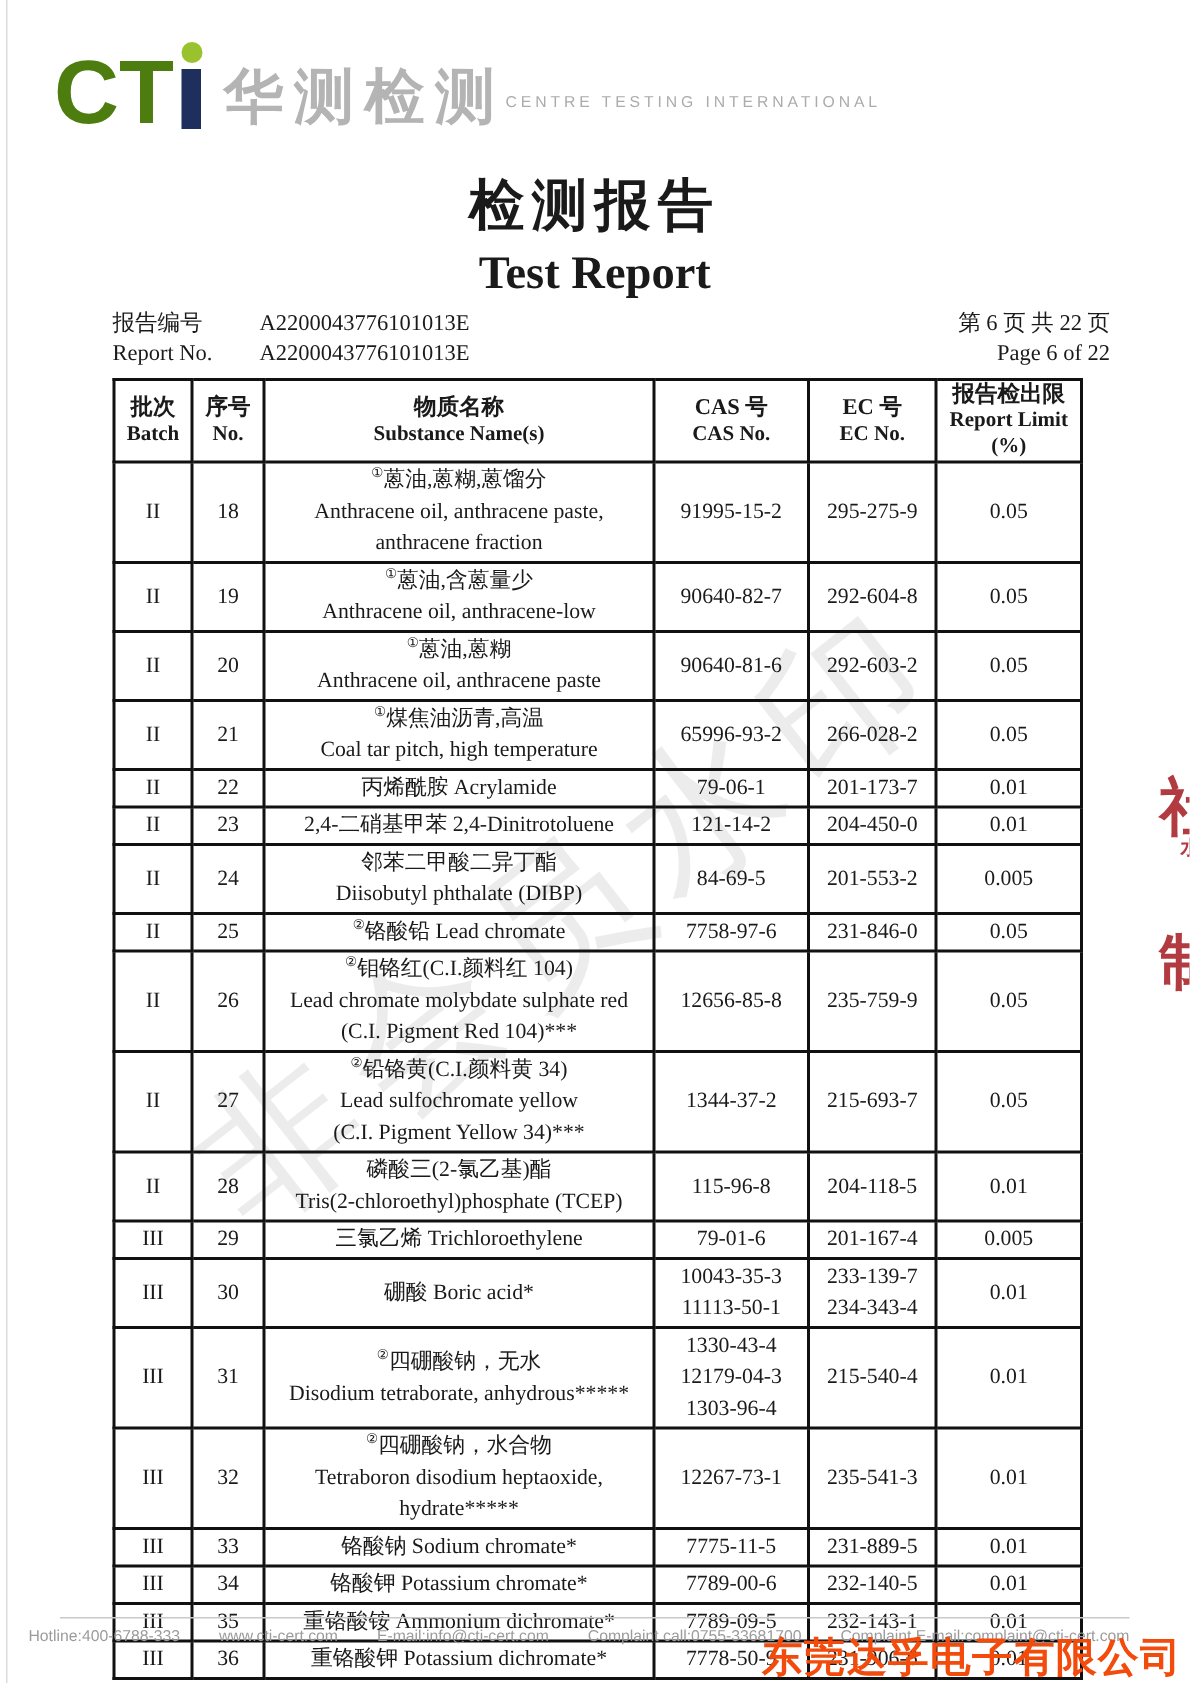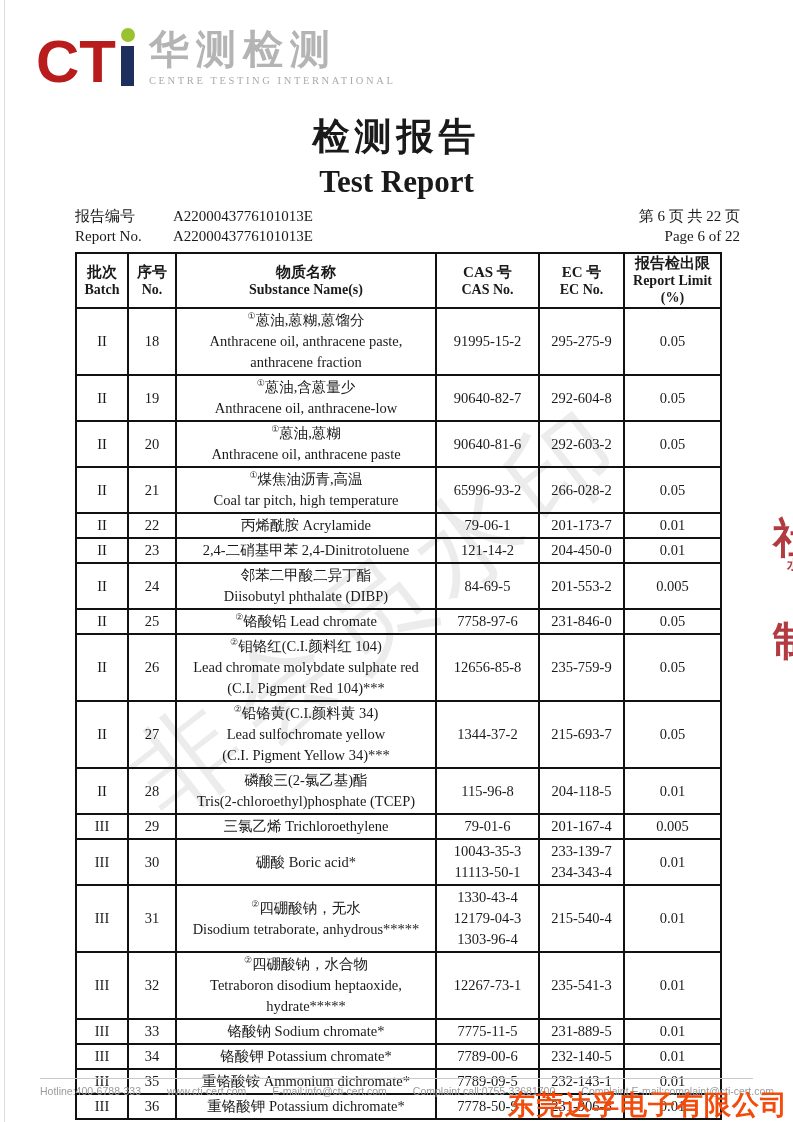--- a/index.html
+++ b/index.html
@@ -3,29 +3,29 @@
 <meta charset="utf-8">
 <style>
   html,body{margin:0;padding:0;}
   body{width:793px;height:1122px;background:#ffffff;position:relative;overflow:hidden;
        font-family:"Liberation Serif",serif;color:#1a1a1a;}
   .scan-line{position:absolute;left:4px;top:0;width:1px;height:1122px;background:#dcdcdc;}
 
   
   .logo{position:absolute;left:36px;top:28px;display:flex;align-items:flex-end;}
   .logo-ct{font-family:"Liberation Sans",sans-serif;font-weight:bold;font-size:60px;
-           line-height:0.82;color:#b91c1c;letter-spacing:0px;}
+           line-height:0.82;color:#4d7c0f;letter-spacing:0px;}
   .logo-i{display:inline-flex;flex-direction:column;align-items:center;margin-left:5px;}
   .logo-i .dot{width:14px;height:14px;border-radius:50%;background:#9ac22e;margin-bottom:4px;}
   .logo-i .stem{width:13px;height:40px;background:#1e2f5e;}
-  .logo-right{margin-left:14px;display:flex;flex-direction:column;}
+  .logo-right{margin-left:14px;display:flex;flex-direction:row;text-align:right;}
   .logo-cn{font-family:"Liberation Sans",sans-serif;font-weight:bold;font-size:40px;
            line-height:1.05;color:#b4b4b4;letter-spacing:7px;}
-  .logo-en{font-family:Liberation Serif, serif;font-size:10.5px;color:#ababab;
-           letter-spacing:2.6px;margin-top:5px;white-space:nowrap;}
+  .logo-en{font-family:Liberation Sans, sans-serif;font-size:10.5px;color:#ababab;
+           letter-spacing:2.6px;margin-top:18px;white-space:nowrap;}
 
   
   .title-block{position:absolute;left:0;top:112px;width:100%;text-align:center;}
   .title-cn{font-size:37px;font-weight:bold;letter-spacing:5px;}
   .title-en{font-size:31px;font-weight:bold;margin-top:2px;}
 
   
   .meta{position:absolute;left:75px;top:206px;width:665px;font-size:15px;line-height:20px;}
   .meta-row{display:flex;}
   .meta-label{width:80px;}
@@ -53,21 +53,21 @@
   
   .edge-frag{position:absolute;color:#b23a41;font-weight:bold;
              font-family:"Liberation Sans",sans-serif;}
   .edge-frag.f1{top:510px;right:-22px;font-size:42px;}
   .edge-frag.f2{top:556px;right:-7px;font-size:13px;}
   .edge-frag.f4{top:614px;right:-20px;font-size:40px;}
 
   
   .footer-rule{position:absolute;left:40px;top:1078px;width:713px;border-top:1px solid #c9c9c9;}
   .footer{position:absolute;left:40px;top:1085px;width:713px;display:flex;
-          justify-content:space-between;font-family:"Liberation Sans",sans-serif;
+          justify-content:flex-end;font-family:"Liberation Sans",sans-serif;
           font-size:10.5px;color:#9b9b9b;white-space:nowrap;gap:26px;}
   .company-stamp{position:absolute;right:5px;top:1087px;font-family:"Liberation Sans",sans-serif;
           font-weight:bold;font-size:27px;color:#f24b0c;letter-spacing:1px;}
 </style>
 </head>
 <body>
 
 <div class="scan-line"></div>
 
 <div class="watermark">非会员水印</div>

